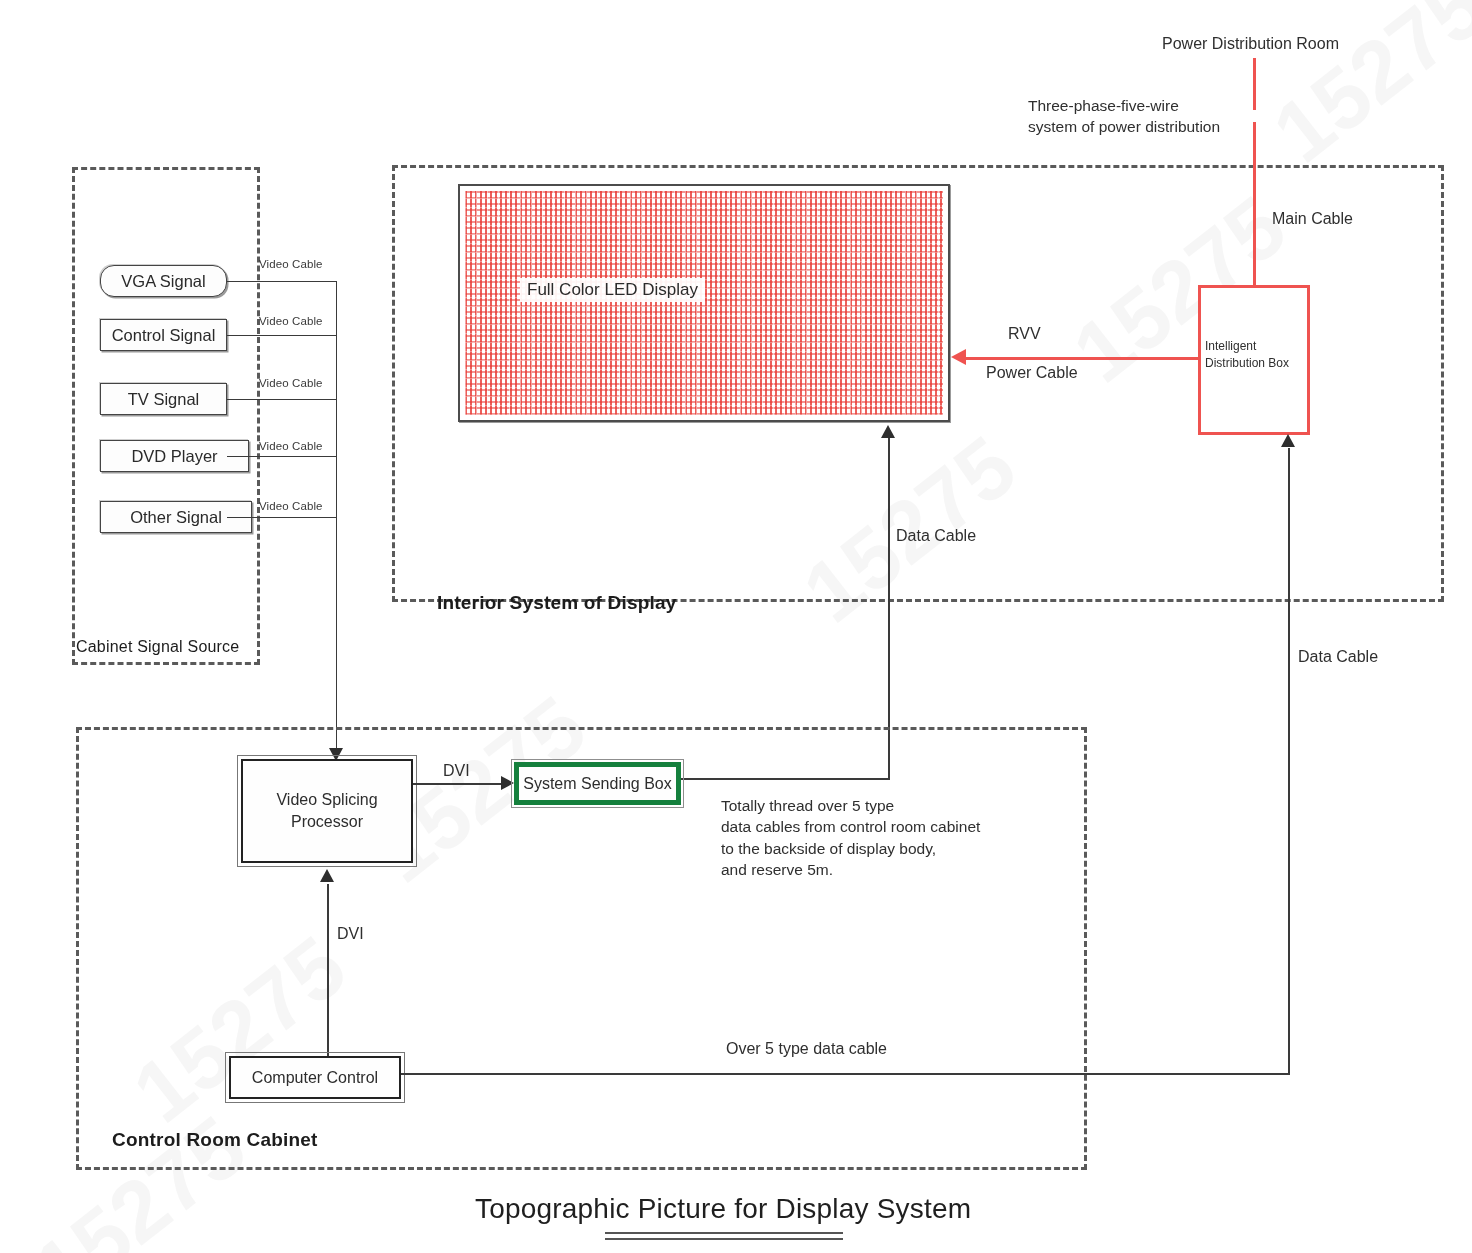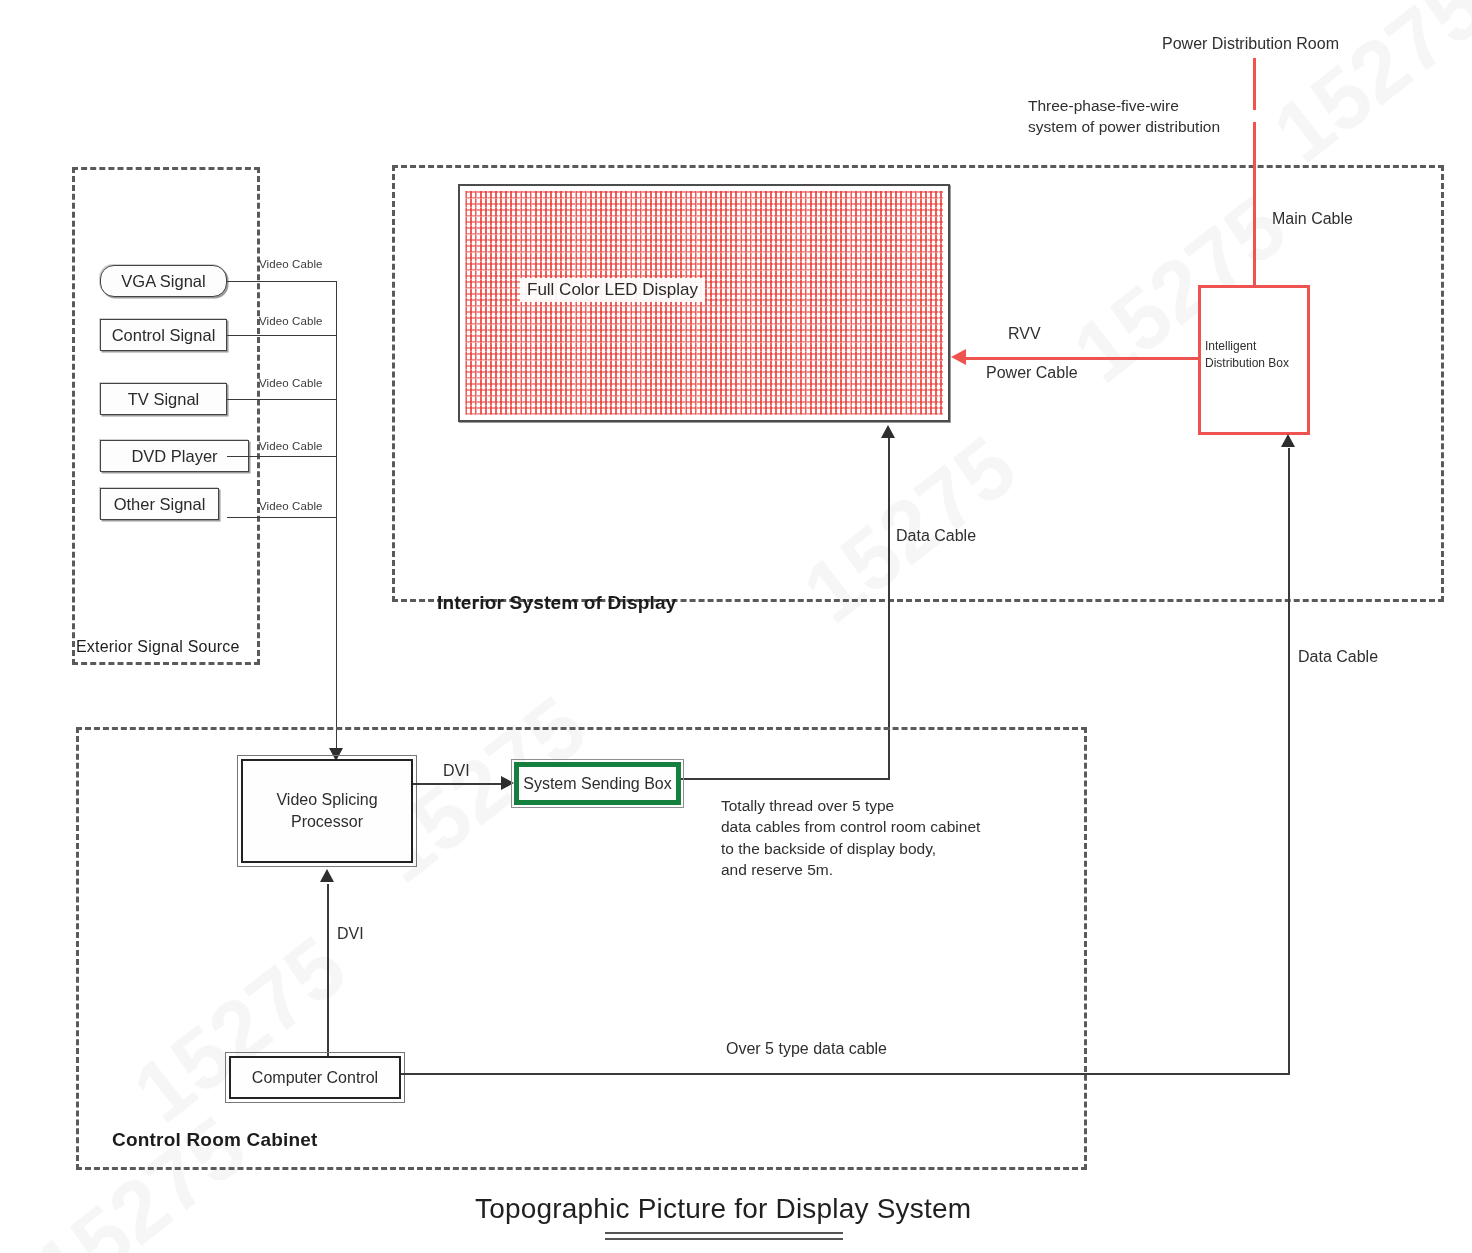--- a/index.html
+++ b/index.html
@@ -138,35 +138,35 @@
 <div id="stage">
 
   <div class="wm" style="left:120px;top:980px;">15275</div>
   <div class="wm" style="left:360px;top:740px;">15275</div>
   <div class="wm" style="left:790px;top:480px;">15275</div>
   <div class="wm" style="left:1060px;top:240px;">15275</div>
   <div class="wm" style="left:1260px;top:20px;">15275</div>
   <div class="wm" style="left:20px;top:1160px;">15275</div>
 
   <div class="dashed-box" style="left:72px;top:167px;width:188px;height:498px;"></div>
-  <div class="group-label small" style="left:76px;top:638px;">Exterior Signal Source</div>
+  <div class="group-label small" style="left:76px;top:638px;">Cabinet Signal Source</div>
 
   <div class="sig-box" style="left:100px;top:265px;width:127px;height:32px;border-radius:14px;">
     <span>VGA Signal</span>
   </div>
   <div class="sig-box" style="left:100px;top:319px;width:127px;height:32px;">
     <span>Control Signal</span>
   </div>
   <div class="sig-box" style="left:100px;top:383px;width:127px;height:32px;">
     <span>TV Signal</span>
   </div>
   <div class="sig-box" style="left:100px;top:440px;width:149px;height:32px;">
     <span>DVD Player</span>
   </div>
-  <div class="sig-box" style="left:100px;top:488px;width:119px;height:32px;">
+  <div class="sig-box" style="left:100px;top:501px;width:152px;height:32px;">
     <span>Other Signal</span>
   </div>
 
   <div class="wire-h thin" style="left:227px;top:281px;width:110px;"></div>
   <div class="wire-h thin" style="left:227px;top:335px;width:110px;"></div>
   <div class="wire-h thin" style="left:227px;top:399px;width:110px;"></div>
   <div class="wire-h thin" style="left:227px;top:456px;width:110px;"></div>
   <div class="wire-h thin" style="left:227px;top:517px;width:110px;"></div>
 
   <div class="lbl tiny" style="left:259px;top:258px;">Video Cable</div>

